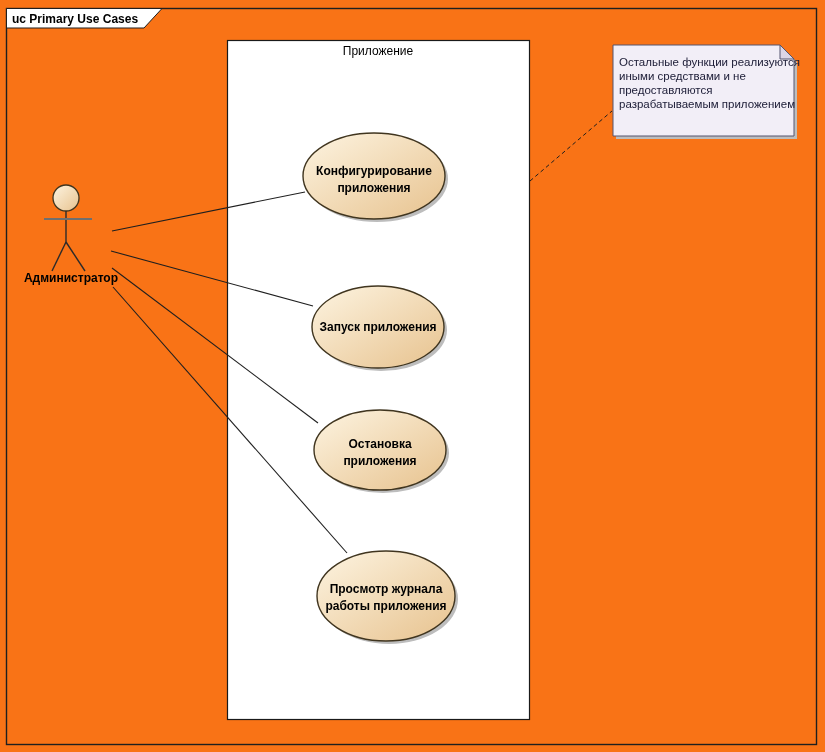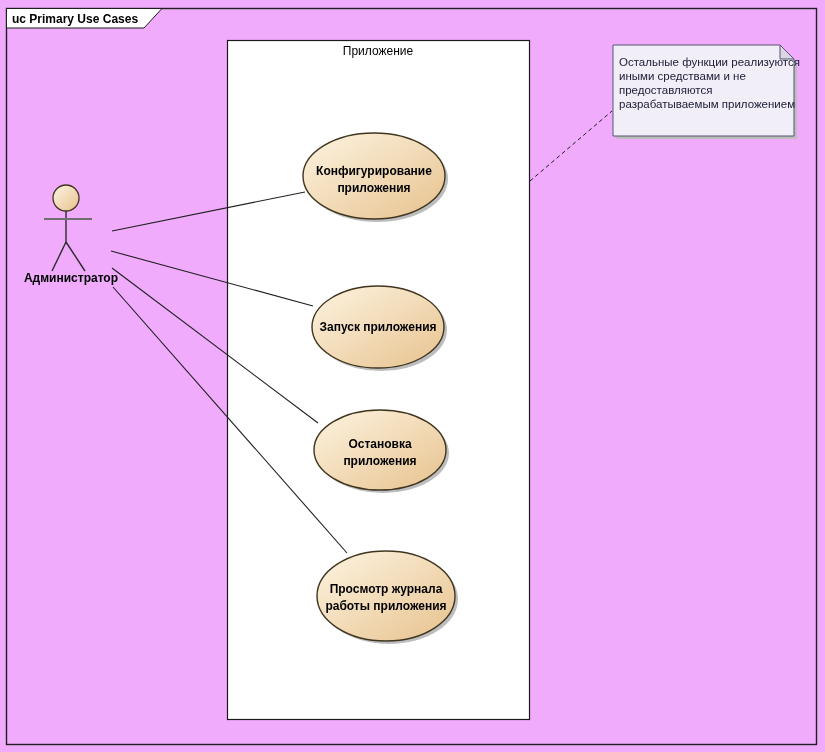--- a/index.html
+++ b/index.html
@@ -1,19 +1,19 @@
 <!DOCTYPE html>
 <html><head>
 <meta charset="utf-8">
 <style>
   html,body{margin:0;padding:0;background:#ffffff;}
   .stage{
     position:relative;
     width:825px;height:752px;
-    background:#f0abfc;
+    background:#f97316;
     font-family:"Liberation Sans",sans-serif;
     overflow:hidden;
   }
   svg{display:block;}
   text{
     font-family:"Liberation Sans",sans-serif;
     fill:#000000;
   }
   .t-bold{font-weight:bold;font-size:12px;}
   .t-reg{font-size:12px;}

